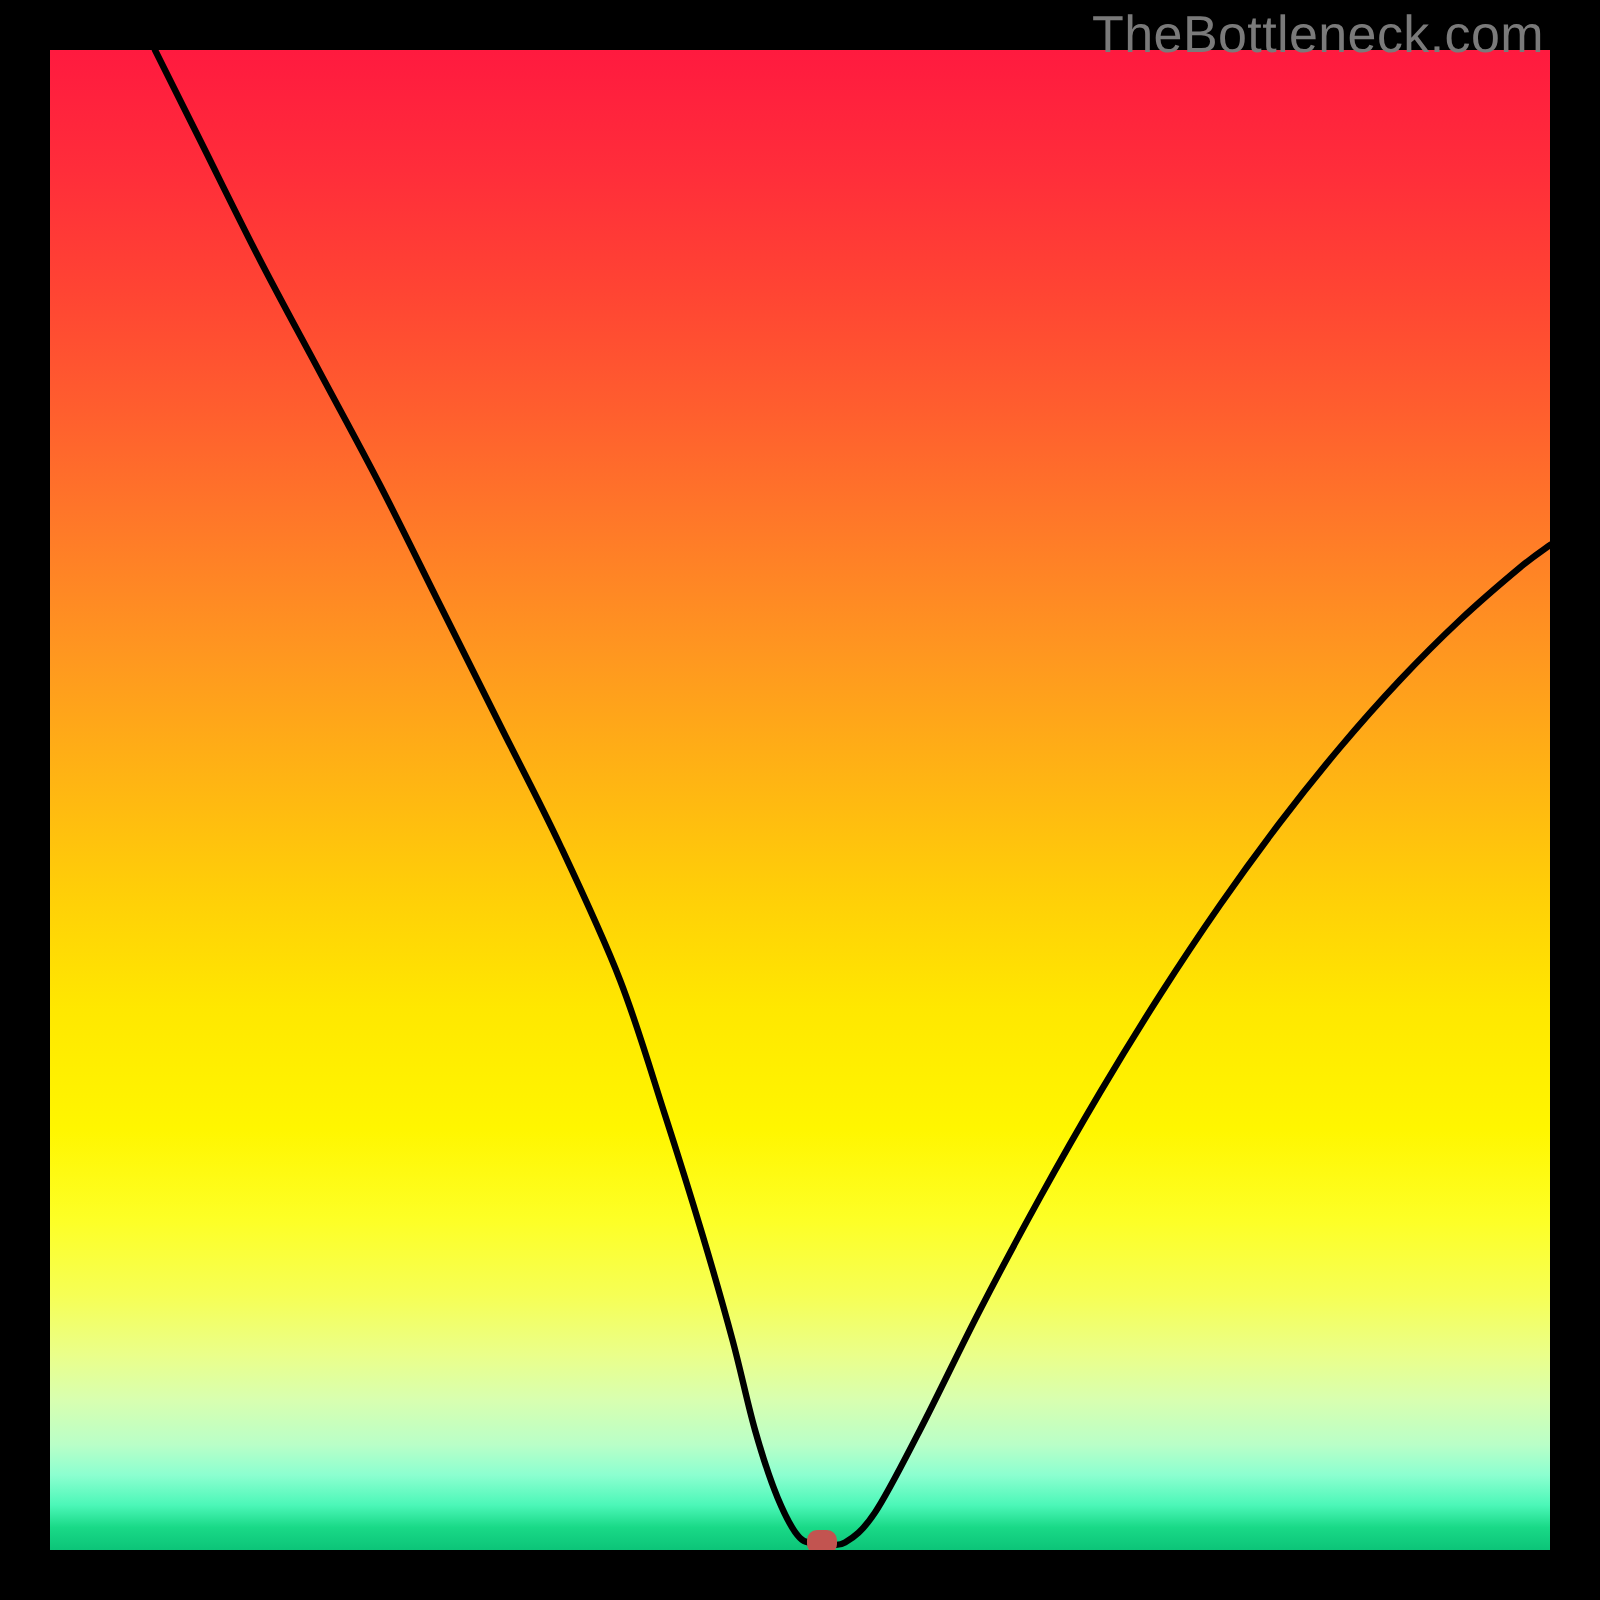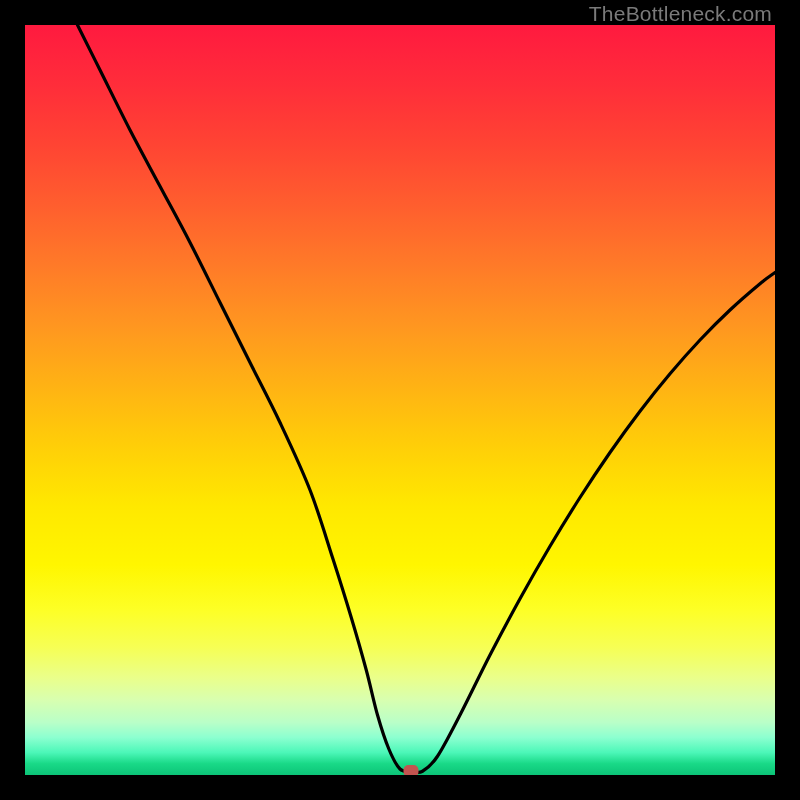--- a/index.html
+++ b/index.html
@@ -47,21 +47,21 @@
       #4cf7b8 97%,
       #19d987 98.5%,
       #0cc478 100%
     );
   }
   .watermark {
     position: absolute;
     top: 2px;
     right: 28px;
     color: #7a7a7a;
-    font-size: 21px;
+    font-size: 26px;
     font-weight: 400;
     letter-spacing: 0.2px;
     user-select: none;
   }
   svg.curve {
     position: absolute;
     inset: 0;
   }
   .marker {
     position: absolute;

